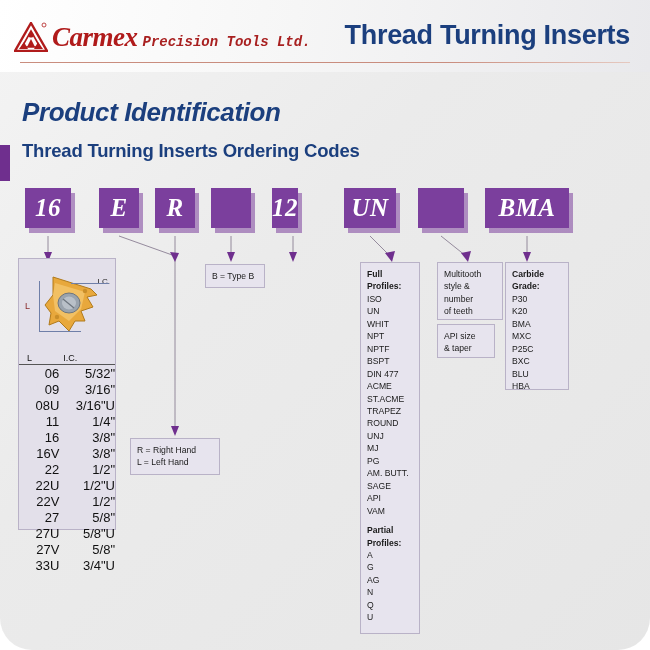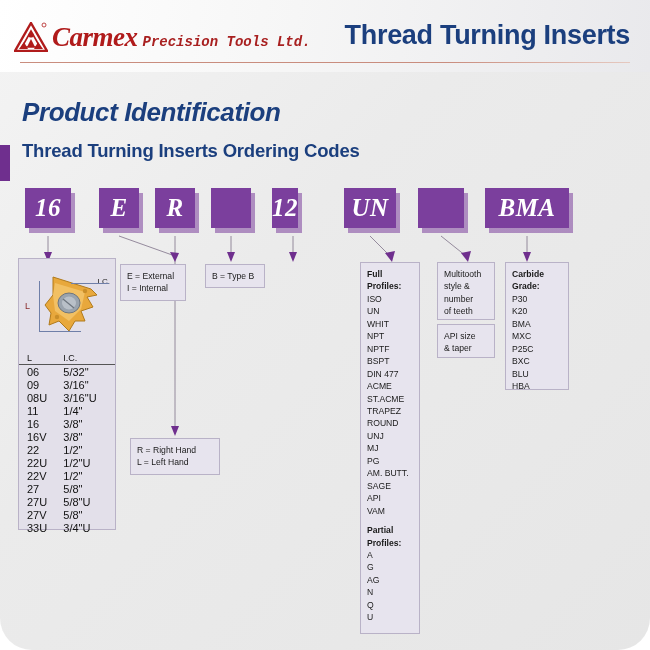--- a/index.html
+++ b/index.html
@@ -107,21 +107,21 @@
   .dimline-h2{position:absolute;left:52px;top:24px;width:38px;height:1px;background:#6f7fa8;}
 
   .tbl{width:100%;border-collapse:collapse;margin-top:2px;}
   .tbl th{
     font-family:"Liberation Sans",sans-serif;
     font-size:9px;font-weight:normal;color:#111;
     border-bottom:1px solid #555;padding:0 0 1px 0;text-align:left;
   }
   .tbl td{
     font-family:"Liberation Sans",sans-serif;
-    font-size:11px;color:#111;padding:0.5px 0;text-align:left;
+    font-size:13px;color:#111;padding:0.5px 0;text-align:right;
   }
   .tbl .c1{padding-left:8px;width:42%;}
   .tbl .c2{padding-left:4px;}
   svg.arrows{position:absolute;left:0;top:0;width:650px;height:650px;pointer-events:none;}
 </style>
 </head>
 <body>
 
 <div class="page">
 
@@ -272,24 +272,20 @@
             <td class="c2">5/8"</td>
           </tr>
           <tr>
             <td class="c1">33U</td>
             <td class="c2">3/4"U</td>
           </tr>
         </tbody>
     </table>
   </div>
 
-  <div class="info" style="left:120px;top:264px;width:66px;">
-    <span class="li">E = External</span>
-    <span class="li">I  = Internal</span>
-  </div>
 
   <div class="info" style="left:205px;top:264px;width:60px;">
     <span class="li">B = Type B</span>
   </div>
 
   <div class="info" style="left:130px;top:438px;width:90px;">
     <span class="li">R = Right Hand</span>
     <span class="li">L = Left Hand</span>
   </div>
 
@@ -297,21 +293,21 @@
   <div class="info" style="left:360px;top:262px;width:60px;height:372px;">
     <span class="hdr">Full</span>
     <span class="hdr">Profiles:</span>
     <span id="full-profiles-list"><span class="li">ISO</span><span class="li">UN</span><span class="li">WHIT</span><span class="li">NPT</span><span class="li">NPTF</span><span class="li">BSPT</span><span class="li">DIN 477</span><span class="li">ACME</span><span class="li">ST.ACME</span><span class="li">TRAPEZ</span><span class="li">ROUND</span><span class="li">UNJ</span><span class="li">MJ</span><span class="li">PG</span><span class="li">AM. BUTT.</span><span class="li">SAGE</span><span class="li">API</span><span class="li">VAM</span></span>
     <span class="gap"></span>
     <span class="hdr">Partial</span>
     <span class="hdr">Profiles:</span>
     <span id="partial-profiles-list"><span class="li">A</span><span class="li">G</span><span class="li">AG</span><span class="li">N</span><span class="li">Q</span><span class="li">U</span></span>
   </div>
 
-  <div class="info" style="left:437px;top:262px;width:58px;height:58px;">
+  <div class="info" style="left:437px;top:262px;width:66px;height:58px;">
     <span class="li">Multitooth</span>
     <span class="li">style &amp;</span>
     <span class="li">number</span>
     <span class="li">of teeth</span>
   </div>
 
   <div class="info" style="left:437px;top:324px;width:58px;height:34px;">
     <span class="li">API size</span>
     <span class="li">&amp; taper</span>
   </div>

